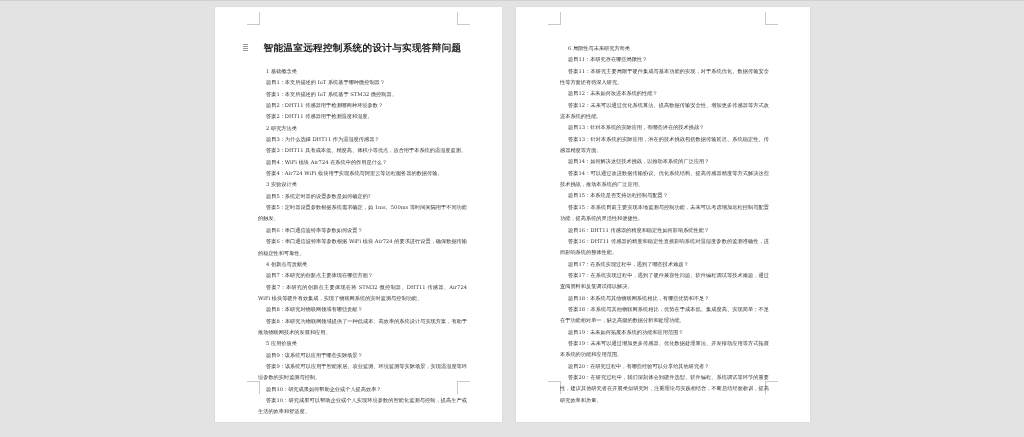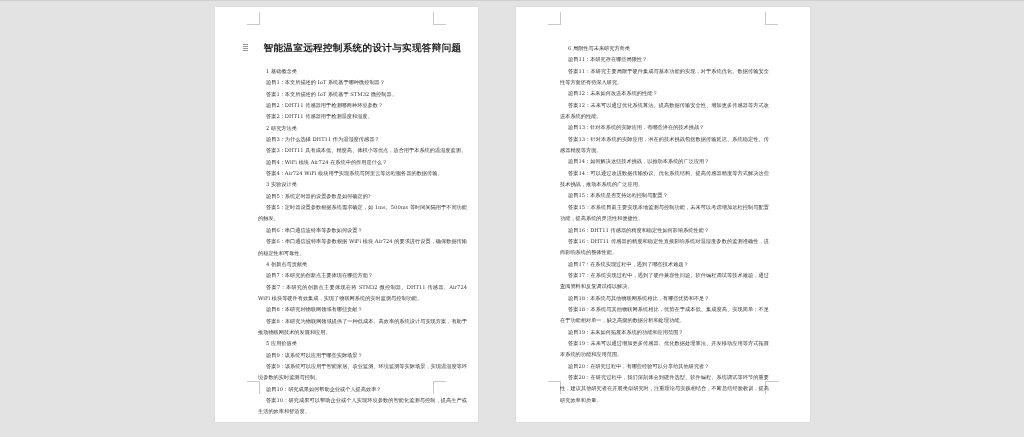--- a/index.html
+++ b/index.html
@@ -3,21 +3,21 @@
 <meta charset="utf-8">
 <style>
   html, body { margin:0; padding:0; }
   body {
     width:1024px; height:437px; overflow:hidden;
     background:#e3e3e3; position:relative;
     font-family:"DejaVu Serif","Liberation Serif",serif;
   }
   .topline { position:absolute; left:0; top:0; width:1024px; height:1px; background:#d0d0d0; }
   .page {
-    position:absolute; top:7px; width:263px; height:415px;
+    position:absolute; top:7px; width:287px; height:415px;
     background:#ffffff; box-shadow:0 0 1px rgba(0,0,0,0.18);
   }
   #page-1 { left:215px; }
   #page-2 { left:516px; width:294px; }
   .corner { position:absolute; width:12px; height:12px; border-color:#c9c9c9; border-style:solid; border-width:0; }
   .c-tl { left:32px; top:5px; border-right-width:1px; border-bottom-width:1px; }
   .c-tr { right:32px; top:5px; border-left-width:1px; border-bottom-width:1px; }
   .c-bl { left:32px; bottom:28px; border-right-width:1px; border-top-width:1px; }
   .c-br { right:32px; bottom:28px; border-left-width:1px; border-top-width:1px; }
   .handle {

